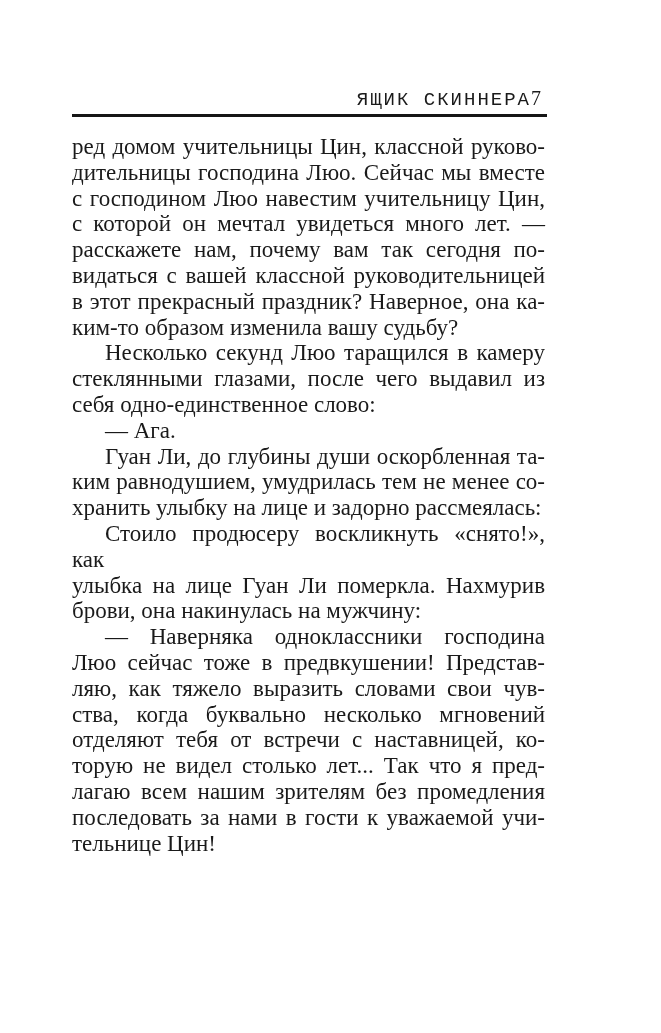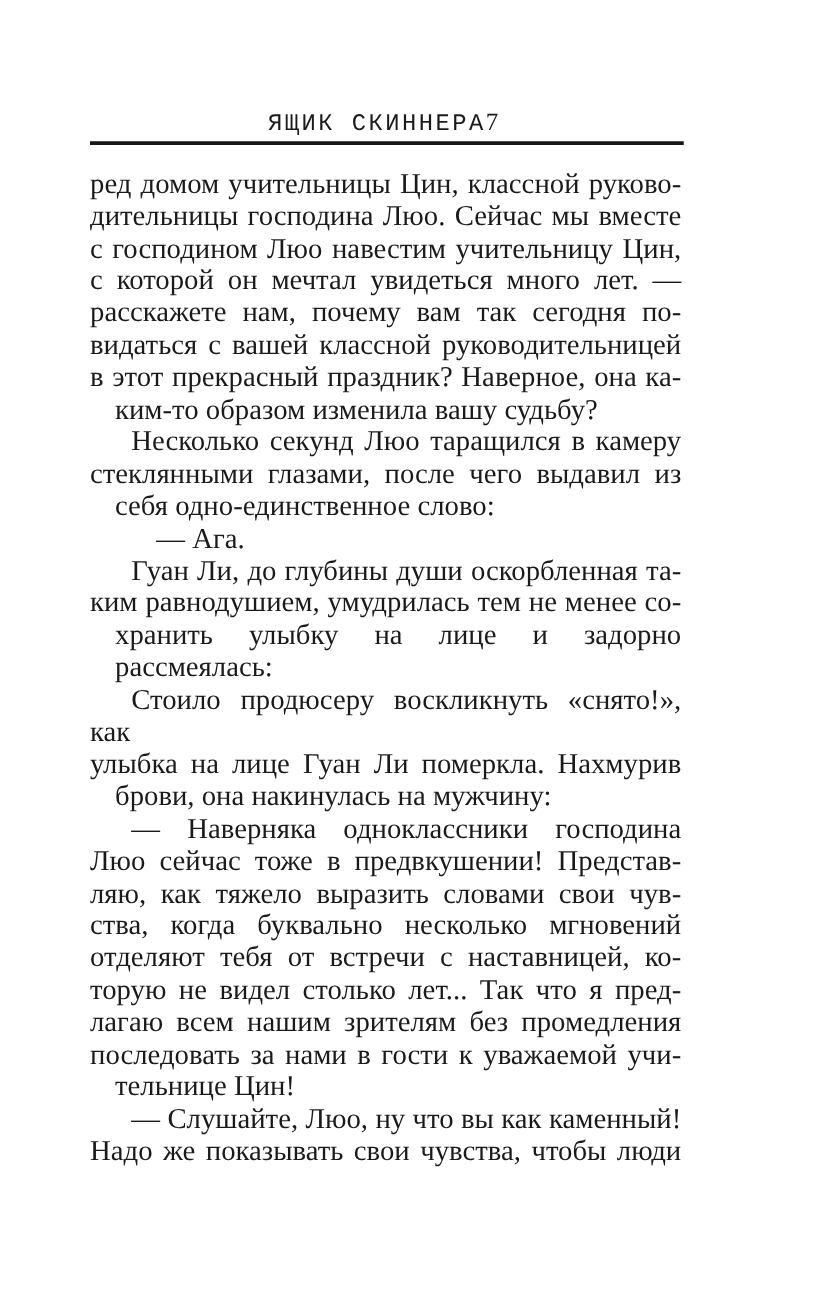--- a/index.html
+++ b/index.html
@@ -15,21 +15,21 @@
     overflow: hidden;
     font-family: "Liberation Serif", serif;
     color: #1a1a1a;
   }
   .running-header {
     position: absolute;
     left: 72px;
     top: 87px;
     width: 475px;
     display: flex;
-    justify-content: center;
+    justify-content: flex-end;
     align-items: baseline;
     border-bottom: 3px solid #161616;
     padding-bottom: 3px;
   }
   .header-title {
     font-family: "Liberation Mono", monospace;
     font-size: 19px;
     letter-spacing: 2px;
     color: #1a1a1a;
     white-space: nowrap;
@@ -50,21 +50,20 @@
   }
   .paragraph {
     margin: 0;
   }
   .line {
     text-align: justify;
     text-align-last: justify;
   }
   .line.last {
     text-align-last: left;
-    margin-left: 20px;
   }
   .line.indent {
     text-indent: 33px;
   }
 </style>
 </head>
 <body>
 
 <div class="book-page">
   <div class="running-header">
@@ -104,18 +103,14 @@
         <div class="line indent">— Наверняка одноклассники господина</div>
         <div class="line">Люо сейчас тоже в предвкушении! Представ-</div>
         <div class="line">ляю, как тяжело выразить словами свои чув-</div>
         <div class="line">ства, когда буквально несколько мгновений</div>
         <div class="line">отделяют тебя от встречи с наставницей, ко-</div>
         <div class="line">торую не видел столько лет... Так что я пред-</div>
         <div class="line">лагаю всем нашим зрителям без промедления</div>
         <div class="line">последовать за нами в гости к уважаемой учи-</div>
         <div class="line last">тельнице Цин!</div>
       </div>
-      <div class="paragraph">
-        <div class="line indent">— Слушайте, Люо, ну что вы как каменный!</div>
-        <div class="line">Надо же показывать свои чувства, чтобы люди</div>
-      </div>
     </div>
 </div>
 
 </body></html>

